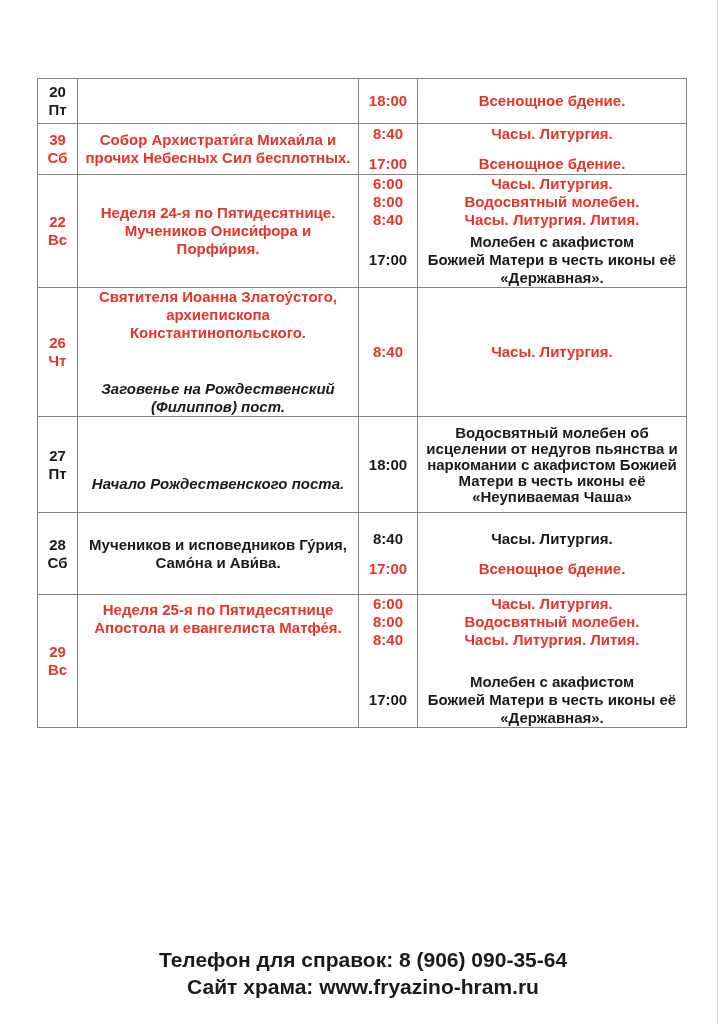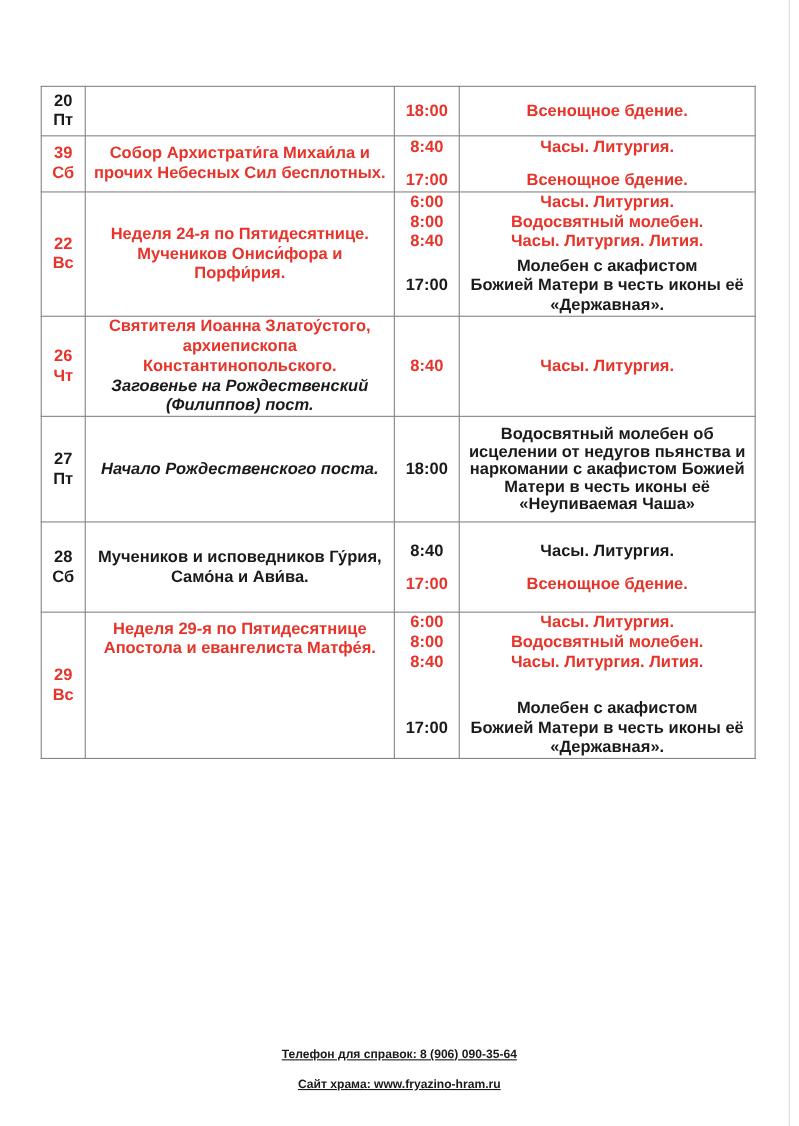--- a/index.html
+++ b/index.html
@@ -36,35 +36,35 @@
 
   .date-line{line-height:18px;}
 
   .para{margin:0;}
   .para + .para{}
   tr:nth-child(5) .para + .para{margin-top:7px;}
   tr:nth-child(8) .para + .para{margin-top:18px;}
   tr:nth-child(7) td.desc-cell{vertical-align:top;padding-top:6px;}
   .para.red{color:var(--red,#e6342a);}
   .para.black{color:var(--ink,#1a1a1a);}
-  .para.black-italic{color:var(--ink,#1a1a1a);font-style:italic;}
+  .para.black-italic{color:var(--ink,#1a1a1a);font-style:italic;margin-top:38px;}
 
   .entry{display:flex;flex-direction:column;align-items:center;justify-content:center;}
   .entry.gap{margin-top:12px;}
   tr:nth-child(3) .entry.gap{margin-top:4px;}
   tr:nth-child(7) .entry.gap{margin-top:24px;}
   tr:nth-child(8) .entry.gap{margin-top:6px;}
 
   .page-edge-line{
     position:absolute;top:0;right:8px;width:1px;height:100%;
     background:#d9d9d9;
   }
   .page-footer{
     position:absolute;left:0;right:0;top:946px;
-    text-align:center;font-size:11px;line-height:27px;color:var(--ink,#1a1a1a);text-decoration:underline;
+    text-align:center;font-size:21px;line-height:27px;color:var(--ink,#1a1a1a);
   }
 </style>
 </head>
 <body>
 
 <div class="page">
 
   <table class="schedule">
     <colgroup>
       <col style="width:40px">
@@ -221,21 +221,21 @@
             </div>
           </td>
         </tr>
         <tr>
           <td class="date-cell c-red">
             <div class="date-line">29</div>
             <div class="date-line">Вс</div>
           </td>
           <td class="desc-cell">
             <div class="para red">
-              <div class="desc-line">Неделя 29-я по Пятидесятнице</div>
+              <div class="desc-line">Неделя 25-я по Пятидесятнице</div>
             </div>
             <div class="para red">
               <div class="desc-line">Апостола и евангелиста Матфе́я.</div>
             </div>
           </td>
           <td class="time-cell">
             <div class="entry time-entry c-red" style="height: 18px;">6:00</div>
             <div class="entry time-entry c-red" style="height: 18px;">8:00</div>
             <div class="entry time-entry c-red" style="height: 18px;">8:40</div>
             <div class="entry time-entry c-black gap" style="height: 54px;">17:00</div>

